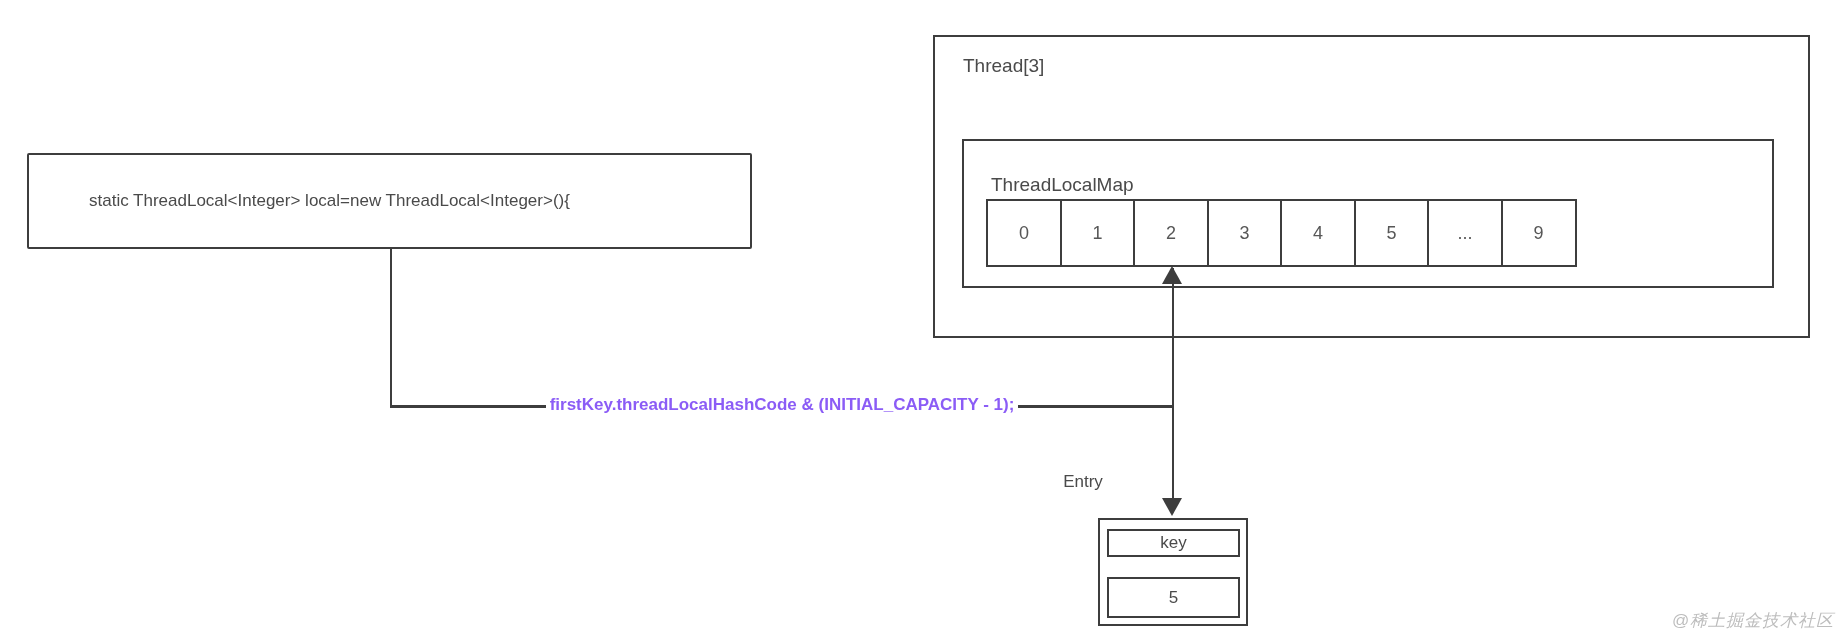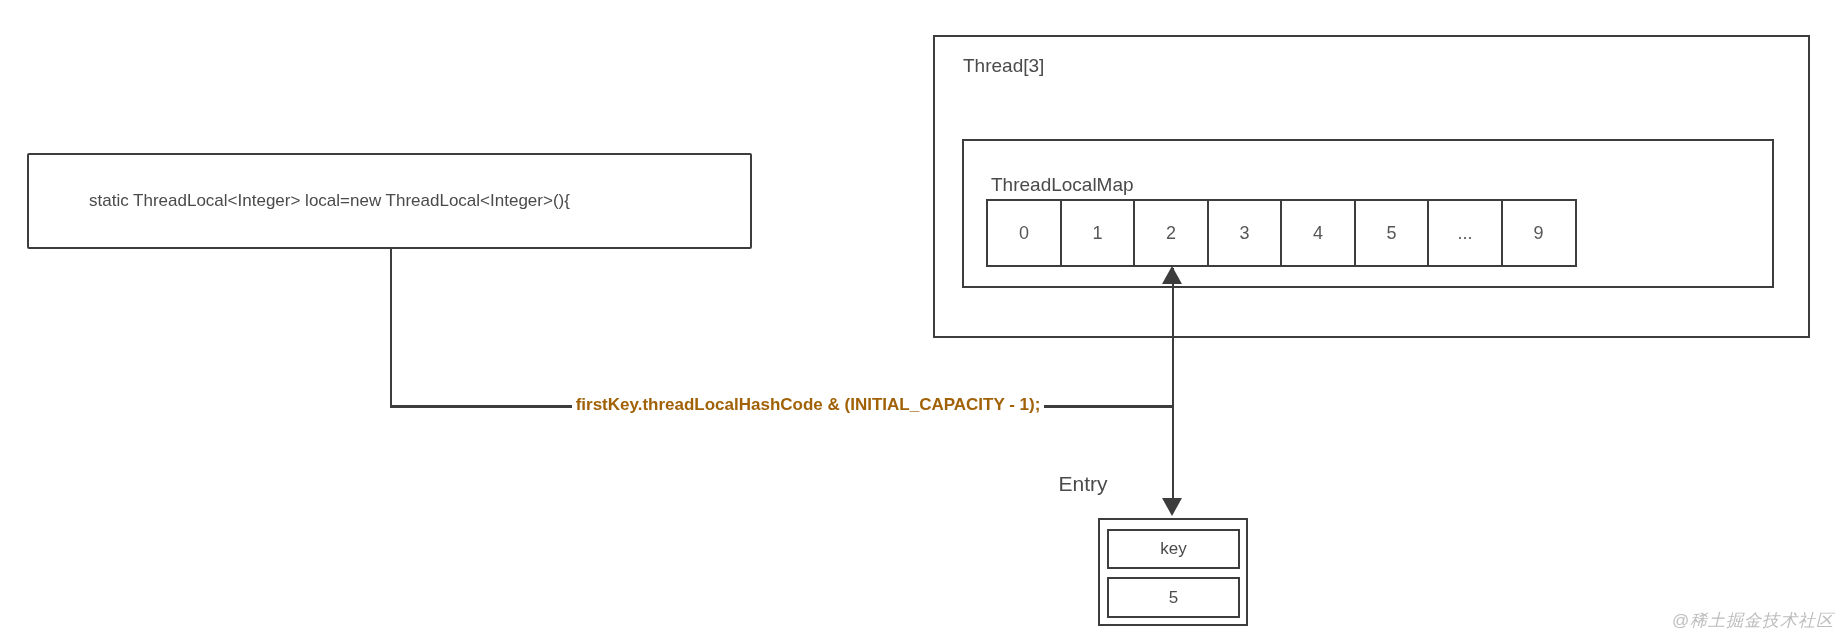--- a/index.html
+++ b/index.html
@@ -20,32 +20,32 @@
   .tlm-title{left:991px;top:174px;font-size:19px;color:#4a4a4a;z-index:3;}
   
   .slot-array{left:986px;top:199px;display:flex;z-index:2;}
   .slot{width:76px;height:68px;border:2.5px solid #3d3d3d;margin-left:-2.5px;background:#fff;
     display:flex;align-items:center;justify-content:center;font-size:18px;color:#575757;box-sizing:border-box;}
   .slot:first-child{margin-left:0;}
   
   .vline-left{left:389.5px;top:249px;width:2.5px;height:158px;background:#3d3d3d;z-index:2;}
   .hline-formula{left:389.5px;top:405px;width:784px;height:2.5px;background:#3d3d3d;z-index:2;}
   .formula-label{left:390px;top:395px;width:784px;text-align:center;font-size:17px;
-    font-weight:bold;color:#a16207;z-index:4;margin-left:26px;}
+    font-weight:bold;color:#8b5cf6;z-index:4;}
   .formula-label span{background:#fff;padding:0 4px;}
   
   .index-arrow-line{left:1171.5px;top:268px;width:2.5px;height:236px;background:#3d3d3d;z-index:5;}
   .arrowhead-up{left:1162px;top:266px;width:0;height:0;border-left:10px solid transparent;
     border-right:10px solid transparent;border-bottom:18px solid #3d3d3d;z-index:5;}
   .arrowhead-down{left:1162px;top:498px;width:0;height:0;border-left:10px solid transparent;
     border-right:10px solid transparent;border-top:18px solid #3d3d3d;z-index:5;}
   
-  .entry-label{left:1038px;top:472px;width:90px;text-align:center;font-size:21px;color:#4a4a4a;z-index:3;}
+  .entry-label{left:1038px;top:472px;width:90px;text-align:center;font-size:17px;color:#4a4a4a;z-index:3;}
   .entry-box{left:1098px;top:518px;width:150px;height:108px;z-index:3;}
-  .entry-key-box{left:1107px;top:529px;width:133px;height:40px;border-width:2px;
+  .entry-key-box{left:1107px;top:529px;width:133px;height:28px;border-width:2px;
     display:flex;align-items:center;justify-content:center;font-size:17px;color:#4a4a4a;z-index:4;}
   .entry-value-box{left:1107px;top:577px;width:133px;height:41px;border-width:2px;
     display:flex;align-items:center;justify-content:center;font-size:17px;color:#4a4a4a;z-index:4;}
   
   .watermark{right:6px;top:609px;font-size:17px;color:#bdbdbd;letter-spacing:1px;z-index:6;font-style:italic;}
 </style>
 </head>
 <body>
 
 <div class="canvas">

